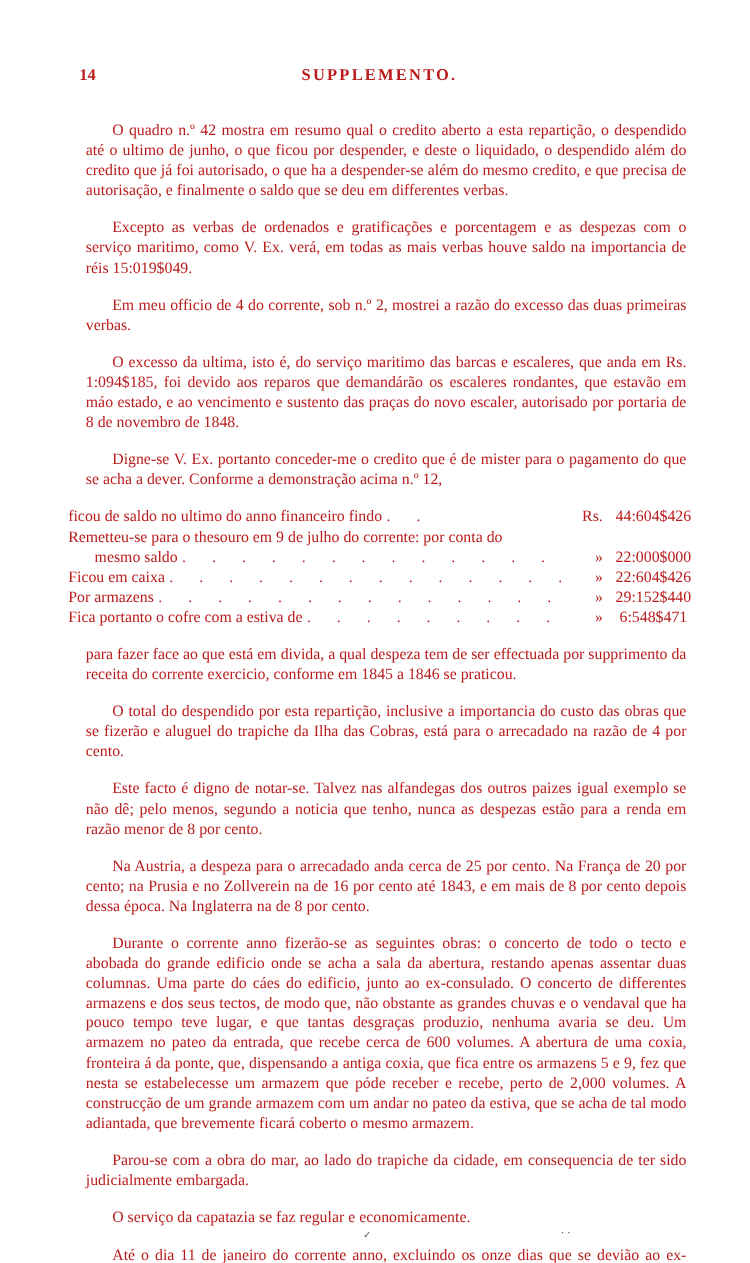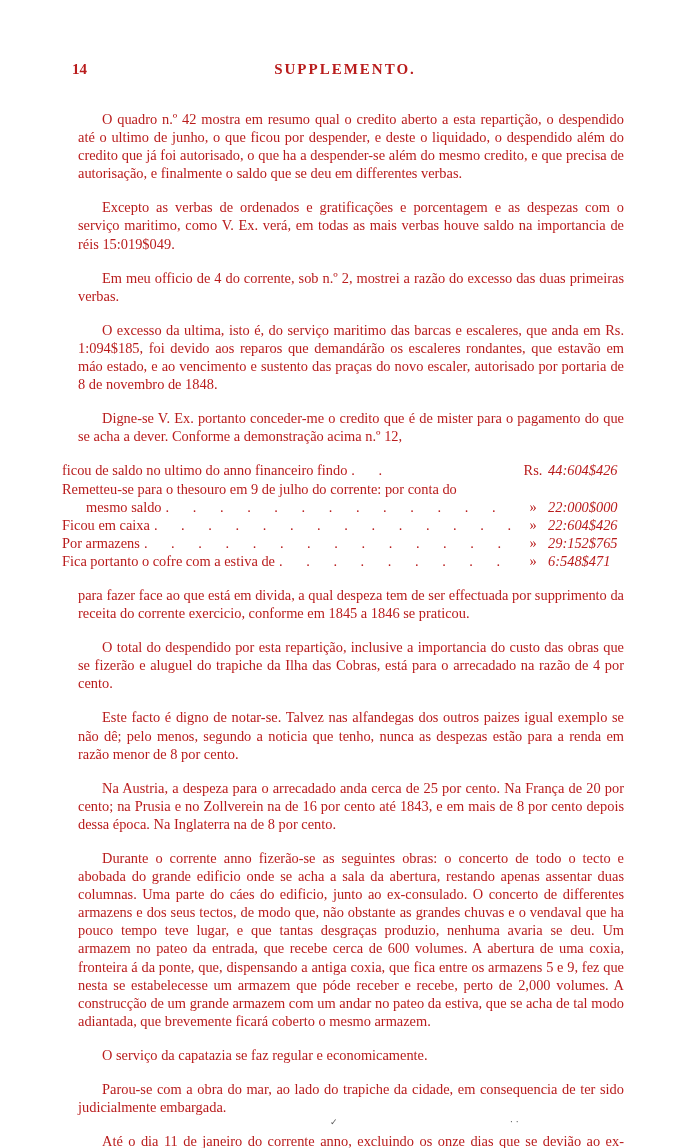--- a/index.html
+++ b/index.html
@@ -10,22 +10,22 @@
     color: #b91c1c; font-size: 14.4px; line-height: 18.1px;
     text-align: justify;
   }
   .header { position: relative; height: 34px; }
   .page-num { position: absolute; left: 10px; top: 0; font-weight: bold; font-size: 15px; }
   .running-title { position: absolute; left: 0; right: 12px; top: 0; text-align: center; font-weight: bold; letter-spacing: 2px; font-size: 15px; }
   p { margin: 16px; text-indent: 24px; }
   .row { display: flex; justify-content: space-between; white-space: nowrap; }
   .row .lbl { flex: 0 0 auto; }
   .row .dots { flex: 1 1 auto; letter-spacing: 10px; overflow: hidden; padding: 0 4px; }
-  .row .mark { flex: 0 0 30px; text-align: center; }
-  .row .val { flex: 0 0 92px; text-align: left; font-style: italic; }
+  .row .mark { flex: 0 0 30px; text-align: right; }
+  .row .val { flex: 0 0 92px; text-align: center; }
   .indent { padding-left: 24px; }
   .noindent { text-indent: 0; }
   .footer-mark { position: absolute; top: 1117px; font-family: "DejaVu Serif", serif; font-size: 9px; color: #555; }
 </style>
 </head>
 <body>
 
 <div class="page">
   <div class="header">
     <span class="page-num">14</span>
@@ -56,33 +56,33 @@
   <div class="row">
     <span class="lbl">Ficou em caixa</span>
     <span class="dots">. . . . . . . . . . . . . . . . . . . .</span>
     <span class="mark">»</span>
     <span class="val">22:604$426</span>
   </div>
   <div class="row">
     <span class="lbl">Por armazens</span>
     <span class="dots">. . . . . . . . . . . . . . . . . . . .</span>
     <span class="mark">»</span>
-    <span class="val">29:152$765</span>
+    <span class="val">29:152$440</span>
   </div>
   <div class="row">
     <span class="lbl">Fica portanto o cofre com a estiva de</span>
     <span class="dots">. . . . . . . . . . . . . . . . . . . .</span>
     <span class="mark">»</span>
     <span class="val">6:548$471</span>
   </div>
 
   <p class="noindent">para fazer face ao que está em divida, a qual despeza tem de ser effectuada por supprimento da receita do corrente exercicio, conforme em 1845 a 1846 se praticou.</p>
   <p>O total do despendido por esta repartição, inclusive a importancia do custo das obras que se fizerão e aluguel do trapiche da Ilha das Cobras, está para o arrecadado na razão de 4 por cento.</p>
   <p>Este facto é digno de notar-se. Talvez nas alfandegas dos outros paizes igual exemplo se não dê; pelo menos, segundo a noticia que tenho, nunca as despezas estão para a renda em razão menor de 8 por cento.</p>
   <p>Na Austria, a despeza para o arrecadado anda cerca de 25 por cento. Na França de 20 por cento; na Prusia e no Zollverein na de 16 por cento até 1843, e em mais de 8 por cento depois dessa época. Na Inglaterra na de 8 por cento.</p>
   <p>Durante o corrente anno fizerão-se as seguintes obras: o concerto de todo o tecto e abobada do grande edificio onde se acha a sala da abertura, restando apenas assentar duas columnas. Uma parte do cáes do edificio, junto ao ex-consulado. O concerto de differentes armazens e dos seus tectos, de modo que, não obstante as grandes chuvas e o vendaval que ha pouco tempo teve lugar, e que tantas desgraças produzio, nenhuma avaria se deu. Um armazem no pateo da entrada, que recebe cerca de 600 volumes. A abertura de uma coxia, fronteira á da ponte, que, dispensando a antiga coxia, que fica entre os armazens 5 e 9, fez que nesta se estabelecesse um armazem que póde receber e recebe, perto de 2,000 volumes. A construcção de um grande armazem com um andar no pateo da estiva, que se acha de tal modo adiantada, que brevemente ficará coberto o mesmo armazem.</p>
+  <p>Parou-se com a obra do mar, ao lado do trapiche da cidade, em consequencia de ter sido judicialmente embargada.</p>
   <p>O serviço da capatazia se faz regular e economicamente.</p>
-  <p>Parou-se com a obra do mar, ao lado do trapiche da cidade, em consequencia de ter sido judicialmente embargada.</p>
   <p>Até o dia 11 de janeiro do corrente anno, excluindo os onze dias que se devião ao ex-administrador João Gomes Ferreira, Rs. 1:951$612, havia sómente em credito Rs. 29:352$520; computada a despeza restante até o ultimo de</p>
 </div>
 
 <span class="footer-mark" style="left:330px;">✓</span>
 <span class="footer-mark" style="left:510px;">· ·</span>
 
 </body></html>

